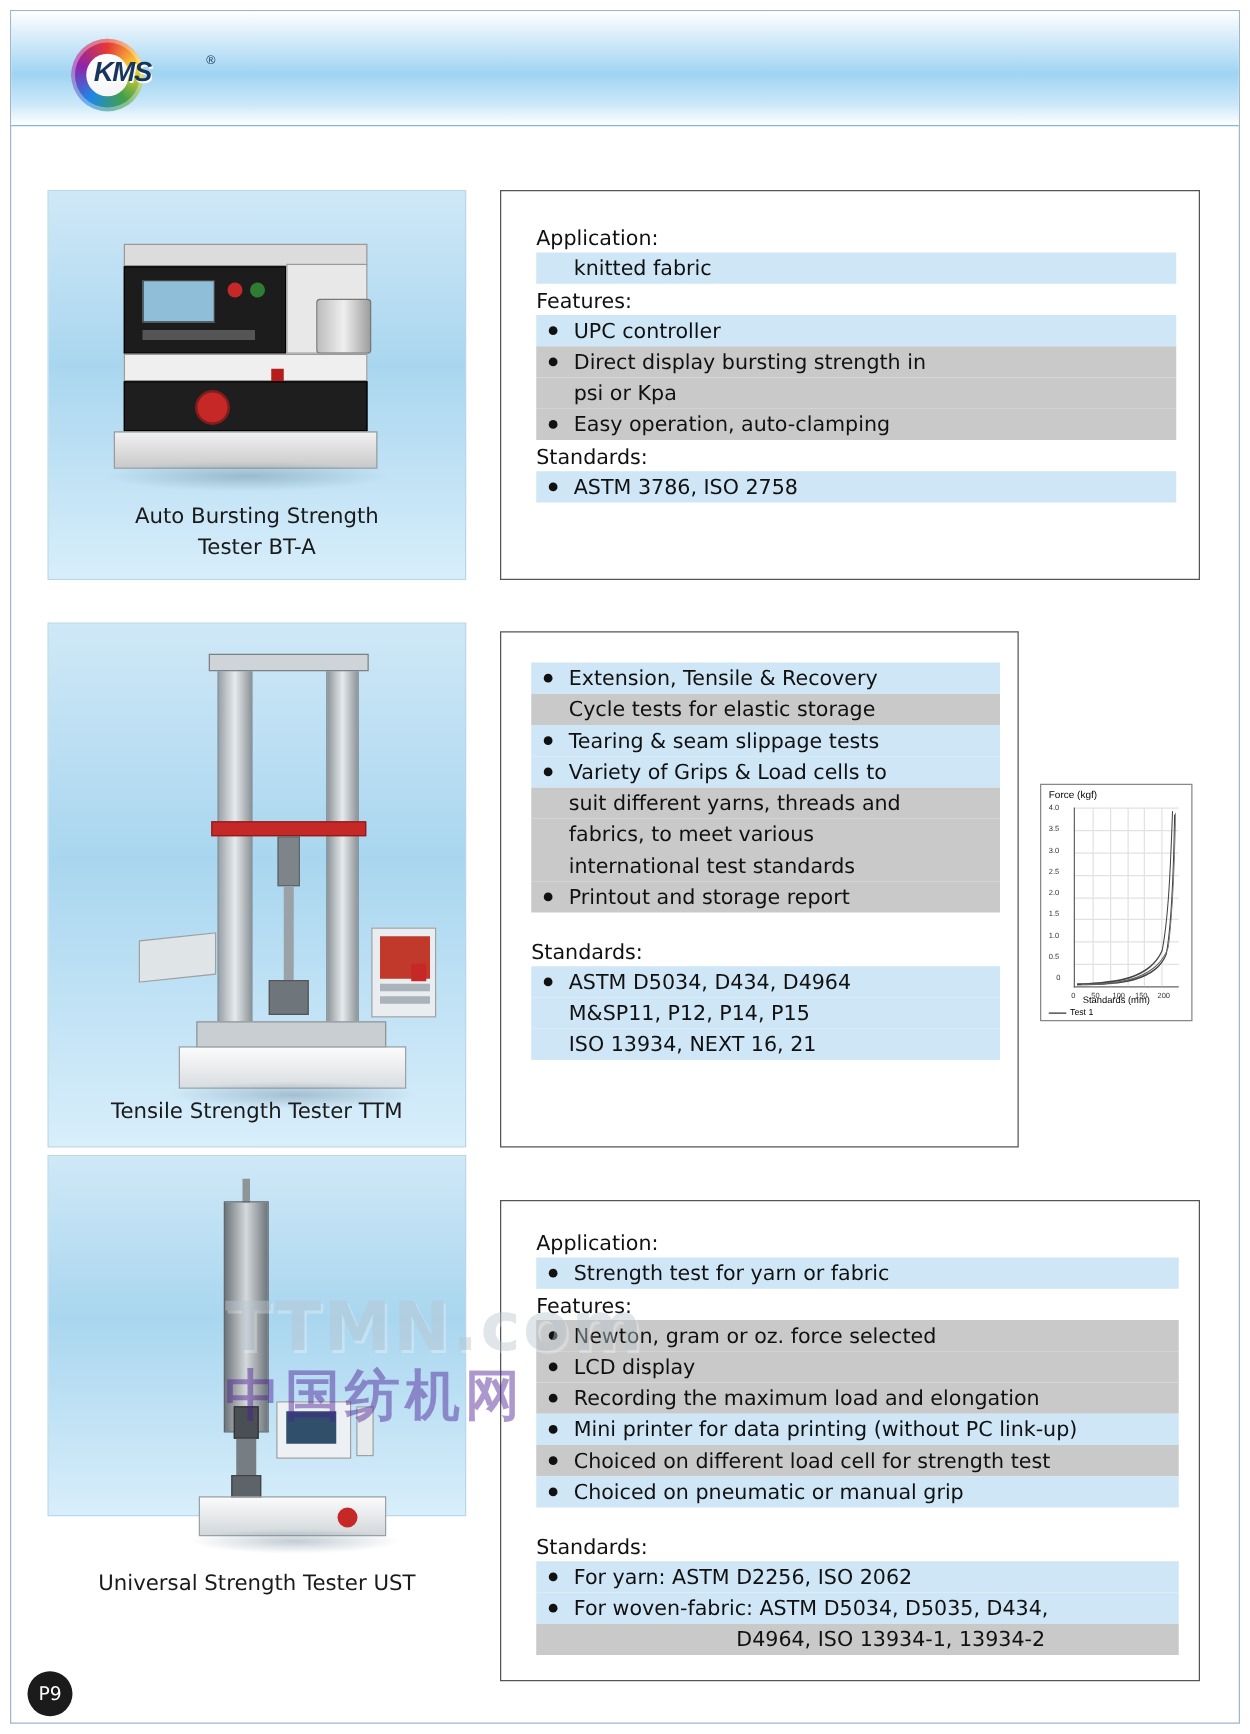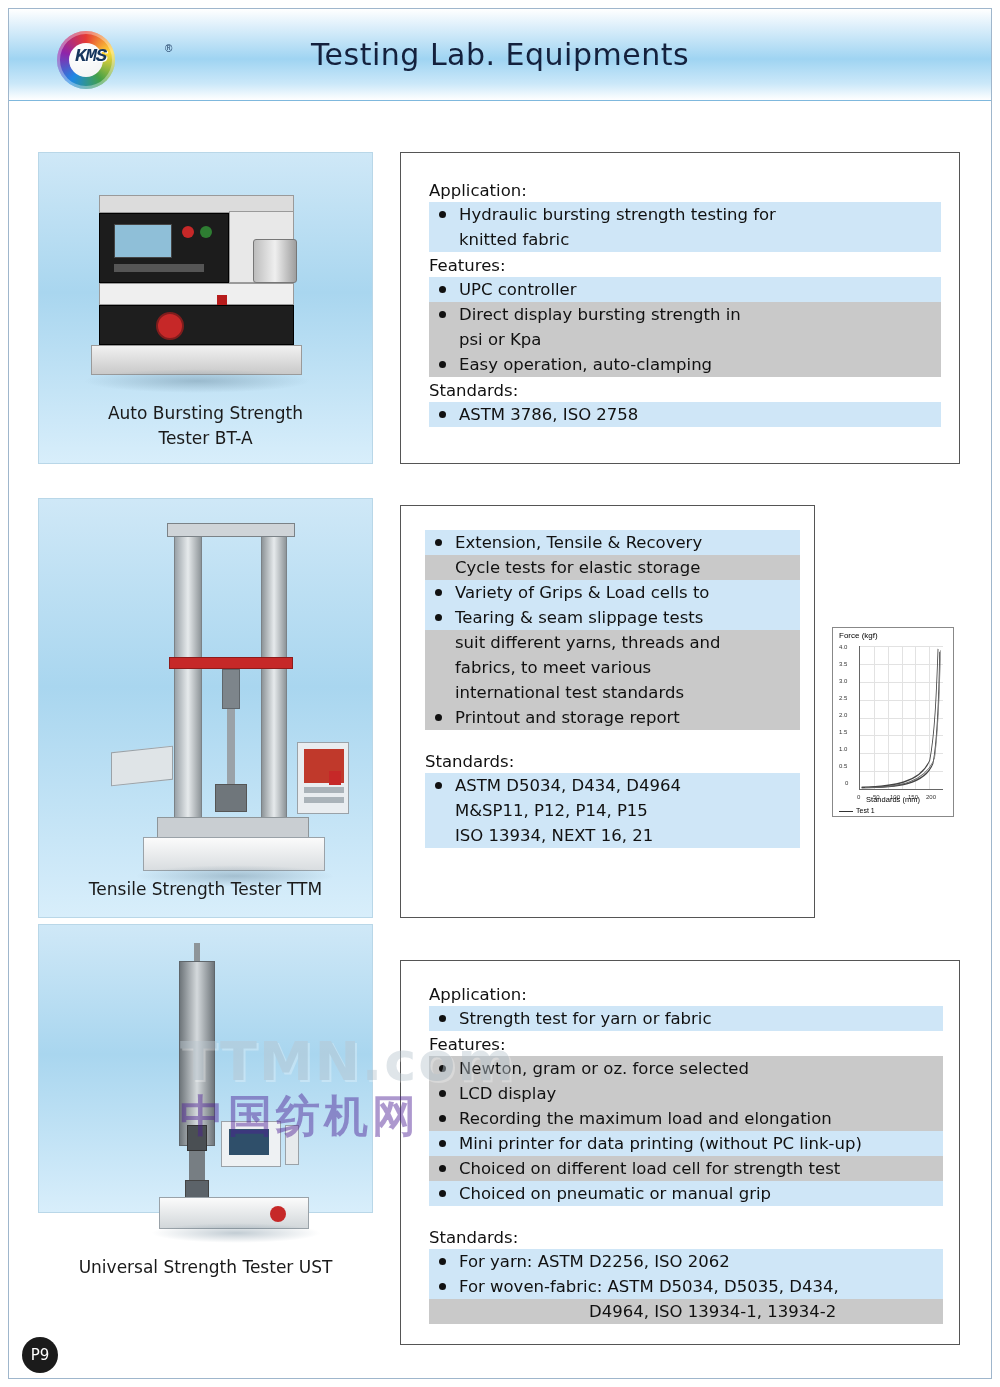--- a/index.html
+++ b/index.html
@@ -49,23 +49,23 @@
     box-shadow: inset 0 0 0 3px rgba(255,255,255,0.35);
   }
   .logo-disc::after {
     content:"";
     position:absolute; left:12px; top:12px; width:34px; height:34px;
     border-radius:50%;
     background: radial-gradient(circle at 35% 30%, #ffffff, #f2f2f2);
   }
   .logo-text {
     position: absolute; left: 18px; top: 14px;
-    font-family: Liberation Mono, monospace;
+    font-family: Liberation Sans, sans-serif;
     font-weight: bold; font-style: italic;
-    font-size: 19px;
+    font-size: 22px;
     color: #17365d;
     letter-spacing: -1px;
     text-shadow: 1px 1px 0 #ffffff;
   }
   .logo-r {
     position: absolute; left: 108px; top: 12px;
     font-size: 10px; color: #17365d;
   }
 
   .photo {
@@ -183,21 +183,20 @@
 
 <div class="page">
   <div class="page-frame"></div>
 
   <div class="header">
     <div class="logo">
       <div class="logo-disc"></div>
       <div class="logo-text">KMS</div>
       <div class="logo-r">®</div>
     </div>
-    <div class="header-title">Testing Lab. Equipments</div>
   </div>
 
   <div class="photo" style="left:38px; top:152px; width:335px; height:312px;">
 
     <div style="position:absolute; left:60px; top:42px; width:195px; height:18px; background:#dcdcdc; border:1px solid #9a9a9a;"></div>
     <div style="position:absolute; left:60px; top:60px; width:130px; height:70px; background:#1c1c1c; border:1px solid #000;">
       <div style="position:absolute; left:14px; top:10px; width:58px; height:34px; background:#8fbfd8; border:1px solid #444;"></div>
       <div style="position:absolute; left:82px; top:12px; width:12px; height:12px; border-radius:50%; background:#c62828;"></div>
       <div style="position:absolute; left:100px; top:12px; width:12px; height:12px; border-radius:50%; background:#2e7d32;"></div>
       <div style="position:absolute; left:14px; top:50px; width:90px; height:8px; background:#555;"></div>
@@ -214,21 +213,21 @@
     <div class="photo-caption" style="top:248px;">
       <span>Auto  Bursting Strength</span><br>
       <span>Tester BT-A</span>
     </div>
   </div>
 
   <div class="textbox" style="left:400px; top:152px; width:560px; height:312px;">
     <div style="padding:28px 18px 0 28px;">
       <div class="section-label">Application:</div>
       <ul class="bullets">
-        <li class="hl-blue"><span class="dot"></span><span>Hydraulic bursting strength testing for</span></li>
+        <li class="hl-blue"><span class="dot"></span></li>
         <li class="hl-blue"><span>knitted fabric</span></li>
       </ul>
       <div class="section-label" style="margin-top:4px;">Features:</div>
       <ul class="bullets">
         <li class="hl-blue"><span class="dot"></span><span>UPC controller</span></li>
         <li class="hl-grey"><span class="dot"></span><span>Direct display bursting strength in</span></li>
         <li class="hl-grey"><span>psi or Kpa</span></li>
         <li class="hl-grey"><span class="dot"></span><span>Easy operation, auto-clamping</span></li>
       </ul>
       <div class="section-label" style="margin-top:4px;">Standards:</div>
@@ -259,22 +258,22 @@
     <div class="photo-caption" style="top:378px;">
       <span>Tensile Strength Tester TTM</span>
     </div>
   </div>
 
   <div class="textbox" style="left:400px; top:505px; width:415px; height:413px;">
     <div style="padding:24px 14px 0 24px;">
       <ul class="bullets">
         <li class="hl-blue"><span class="dot"></span><span>Extension, Tensile &amp; Recovery</span></li>
         <li class="hl-grey"><span>Cycle tests for elastic storage</span></li>
+        <li class="hl-blue"><span class="dot"></span><span>Tearing &amp; seam slippage tests</span></li>
         <li class="hl-blue"><span class="dot"></span><span>Variety of Grips &amp; Load cells to</span></li>
-        <li class="hl-blue"><span class="dot"></span><span>Tearing &amp; seam slippage tests</span></li>
         <li class="hl-grey"><span>suit different yarns, threads and</span></li>
         <li class="hl-grey"><span>fabrics, to meet various</span></li>
         <li class="hl-grey"><span>international test standards</span></li>
         <li class="hl-grey"><span class="dot"></span><span>Printout and storage report</span></li>
       </ul>
       <div class="section-label" style="margin-top:22px;">Standards:</div>
       <ul class="bullets">
         <li class="hl-blue"><span class="dot"></span><span>ASTM D5034,  D434,  D4964</span></li>
         <li class="hl-blue"><span>M&amp;SP11,  P12,  P14,  P15</span></li>
         <li class="hl-blue"><span>ISO 13934,  NEXT 16,  21</span></li>

